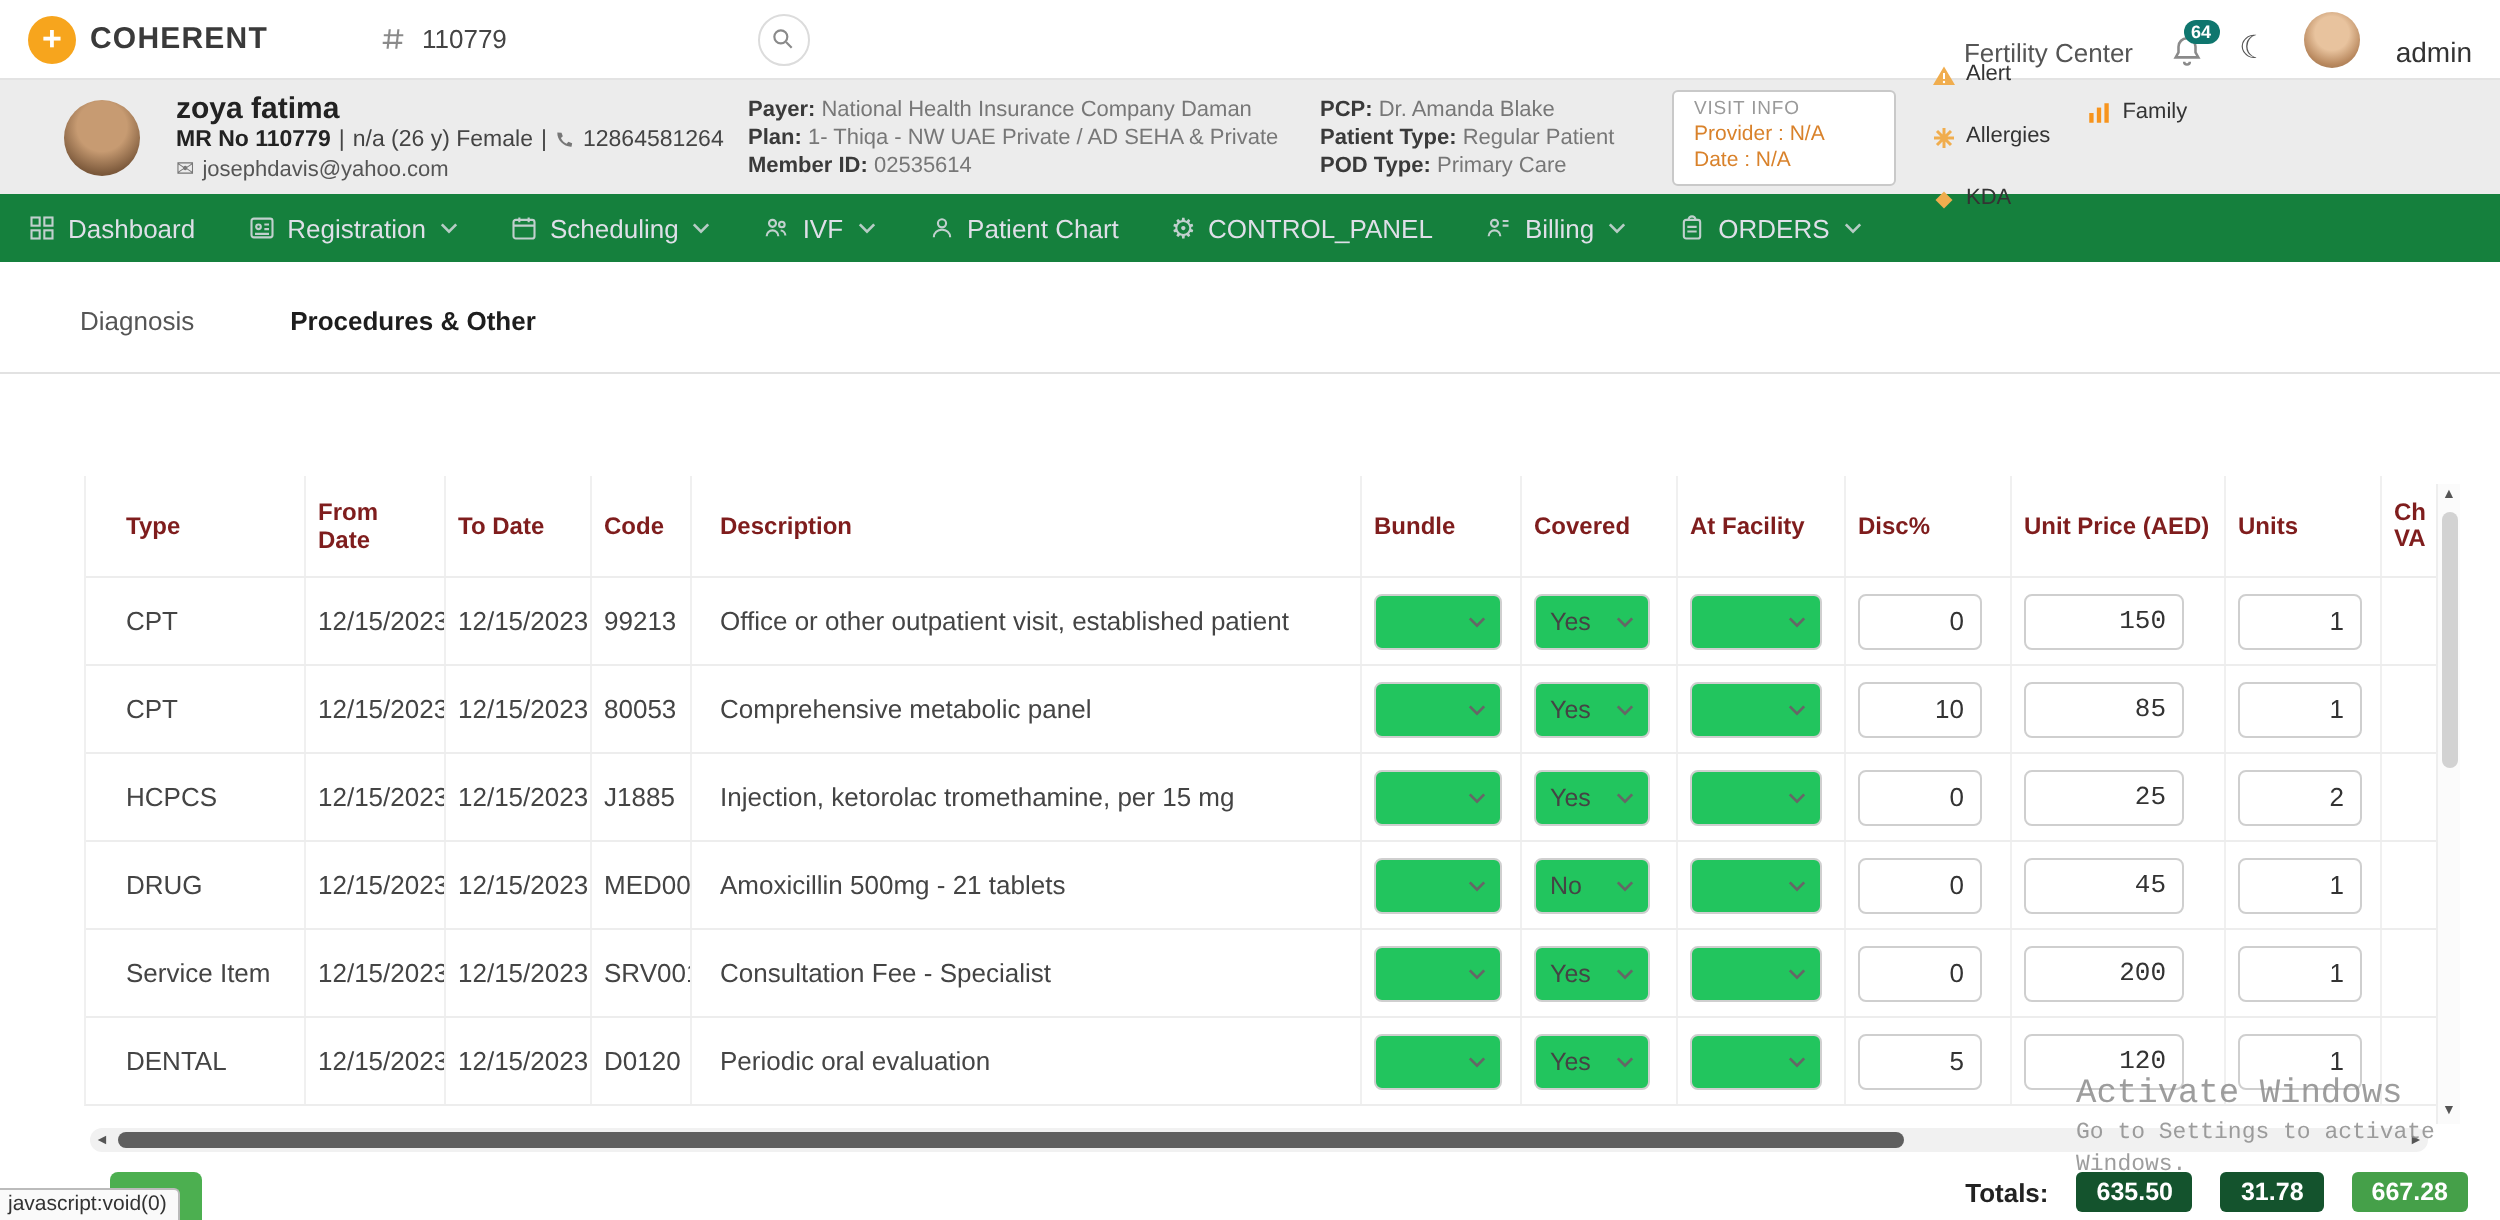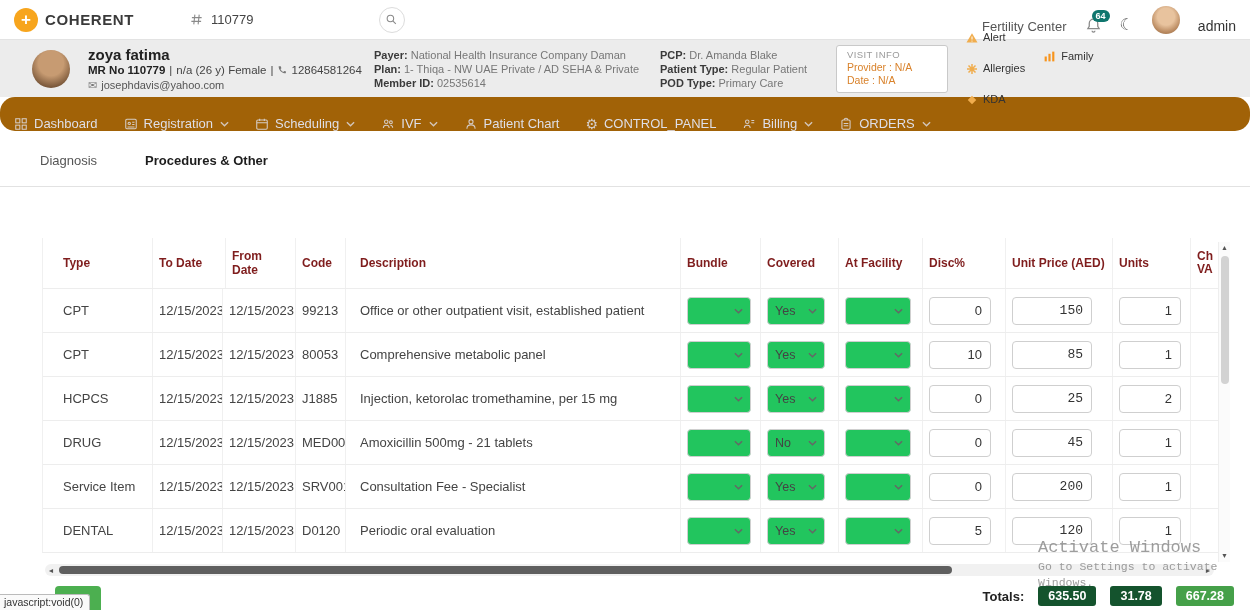--- a/index.html
+++ b/index.html
@@ -37,21 +37,21 @@
   .pt-block b { color:#3a3a3a; }
   .pt-payer { width:268px; flex:none; }
   .pt-pcp { width:158px; flex:none; }
   .visit-box { background:#fff; border:1px solid #c9c9c9; border-radius:3px; padding:3px 10px 5px 10px; min-width:112px; flex:none; }
   .visit-title { font-size:9.5px; color:#9a9a9a; letter-spacing:.4px; margin-bottom:1px; }
   .visit-line { font-size:10.5px; color:#d9822b; line-height:13px; }
   .flags { display:flex; flex-direction:column; gap:18px; font-size:11px; color:#333; }
   .flag { display:flex; align-items:center; gap:5px; line-height:13px; }
 
   
-  .mainnav { height:34px; background:#a16207; display:flex; align-items:flex-end; padding:0 14px; gap:26px;border-radius:15px; }
+  .mainnav { height:34px; background:#15803d; display:flex; align-items:center; padding:0 14px; gap:26px; }
   .nav-item { display:flex; align-items:center; gap:6px; color:#dfdfe8; font-size:13px; cursor:pointer; white-space:nowrap; }
   .nav-item .nico { display:flex; opacity:.85; }
   .chev { display:flex; opacity:.8; margin-left:1px; }
 
   
   .content { position:absolute; top:131px; left:0; right:0; bottom:0; background:#fff; }
   .subtabs { position:absolute; top:22px; left:40px; display:flex; gap:48px; font-size:13px; }
   .subtab { color:#555; cursor:pointer; }
   .subtab.active { color:#1d1d1d; font-weight:bold; }
   .divider { position:absolute; top:55px; left:0; right:0; border-top:1px solid #e2e2e2; }
@@ -341,22 +341,22 @@
   <div class="subtabs">
     <span class="subtab">Diagnosis</span>
     <span class="subtab active">Procedures &amp; Other</span>
   </div>
   <div class="divider"></div>
 
 
   <div class="ptable">
     <div class="thead">
       <div class="th c-type">Type</div>
+      <div class="th c-from">From Date</div>
       <div class="th c-to">To Date</div>
-      <div class="th c-from">From Date</div>
       <div class="th c-code">Code</div>
       <div class="th c-desc">Description</div>
       <div class="th c-bundle">Bundle</div>
       <div class="th c-cov">Covered</div>
       <div class="th c-fac">At Facility</div>
       <div class="th c-disc">Disc%</div>
       <div class="th c-price">Unit Price (AED)</div>
       <div class="th c-units">Units</div>
       <div class="th c-cvat">Ch VA</div>
     </div>

